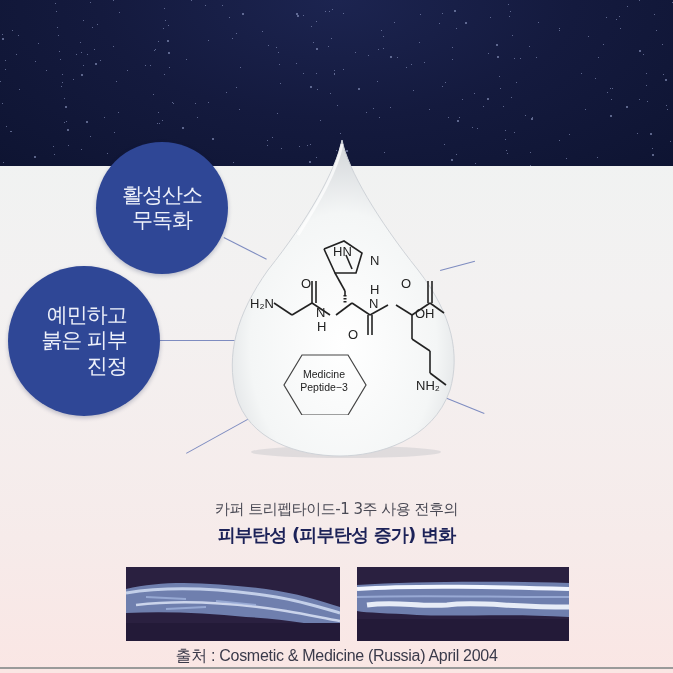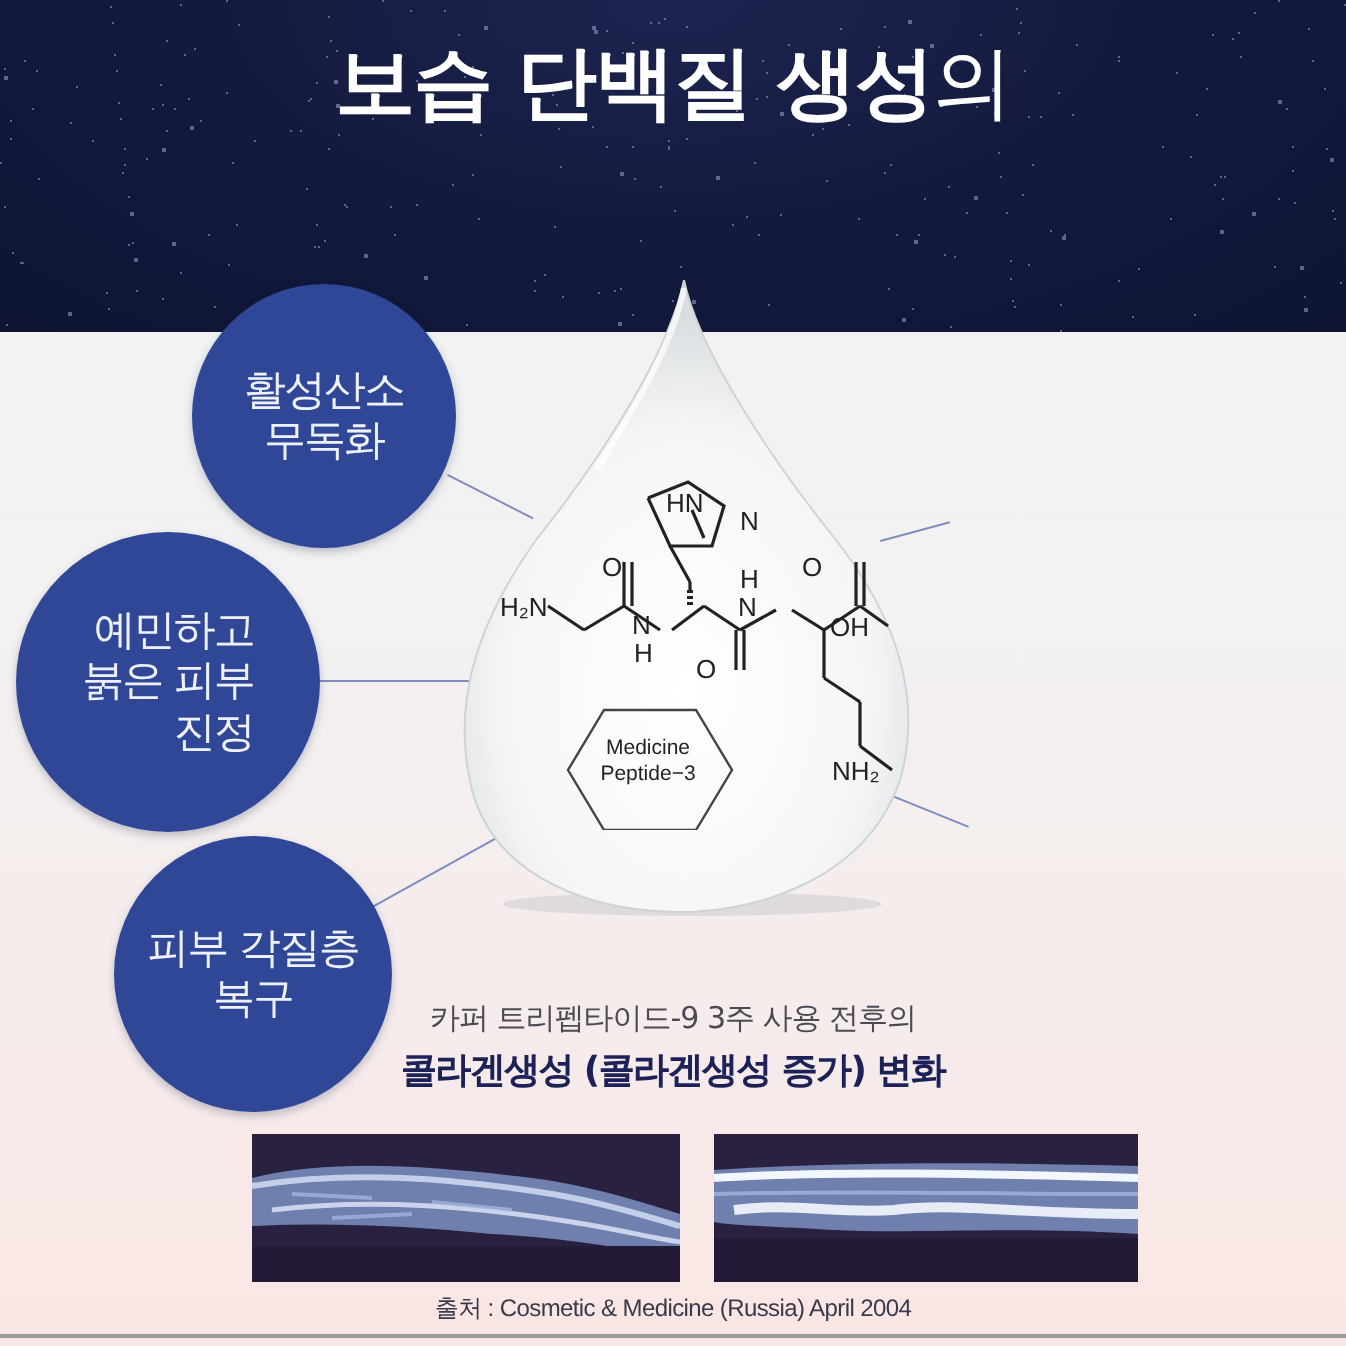--- a/index.html
+++ b/index.html
@@ -35,21 +35,21 @@
     font-family: "Liberation Sans", sans-serif; font-size: 10.5px; color: #222; line-height: 1.25; }
 
   .caption1 { position: absolute; left: 0; width: 673px; top: 500px; text-align: center;
     font-size: 15px; color: #4a4a55; letter-spacing: -0.5px; }
   .caption2 { position: absolute; left: 0; width: 673px; top: 523px; text-align: center;
     font-size: 18px; color: #1c2258; font-weight: bold; letter-spacing: -0.8px; }
 
   .skin-img { position: absolute; top: 567px; height: 74px; overflow: hidden; }
   .skin-img svg { width: 100%; height: 100%; display: block; }
   .source { position: absolute; left: 0; width: 673px; top: 646px; text-align: center;
-    font-size: 12px; color: #3a3a4a; font-family: "Liberation Sans", sans-serif; letter-spacing: -0.3px; }
+    font-size: 16px; color: #3a3a4a; font-family: "Liberation Sans", sans-serif; letter-spacing: -0.3px; }
 </style>
 </head>
 <body>
 
 <div class="frame">
 
   <div class="header">
     <div class="stars" id="stars">
         <div class="star" style="left: 330.049px; top: 93.0911px;"></div>
         <div class="star" style="left: 164.197px; top: 73.5728px;"></div>
@@ -305,21 +305,20 @@
         <div class="star" style="left: 453.528px; top: 9.93524px; width: 2px; height: 2px;"></div>
         <div class="star" style="left: 457.483px; top: 119.912px; width: 2px; height: 2px;"></div>
         <div class="star" style="left: 235.547px; top: 86.5608px;"></div>
         <div class="star" style="left: 68.1366px; top: 145.047px;"></div>
         <div class="star" style="left: 235.668px; top: 32.5382px;"></div>
         <div class="star" style="left: 345.559px; top: 150.201px; width: 2px; height: 2px;"></div>
         <div class="star" style="left: 5.22464px; top: 69.2008px;"></div>
         <div class="star" style="left: 168.083px; top: 24.7057px;"></div>
         <div class="star" style="left: 441.55px; top: 85.8819px;"></div>
       </div>
-    <div class="title1"><span>보습 단백질 생성</span><span class="light">의</span></div>
   </div>
 
   <div class="line" style="left:224px;top:237px;width:48px;transform:rotate(27deg);"></div>
   <div class="line" style="left:160px;top:340px;width:80px;"></div>
   <div class="line" style="left:186px;top:453px;width:78px;transform:rotate(-29deg);"></div>
   <div class="line" style="left:440px;top:270px;width:36px;transform:rotate(-15deg);"></div>
   <div class="line" style="left:440px;top:395px;width:48px;transform:rotate(22deg);"></div>
 
   <div class="drop">
     <svg viewBox="0 0 230 318">
@@ -394,27 +393,23 @@
 
   <div class="bubble" style="left:96px;top:142px;width:132px;height:132px;">
     <span class="txt">활성산소
 무독화</span>
   </div>
   <div class="bubble" style="left:8px;top:266px;width:152px;height:150px;text-align:right;">
     <span class="txt">예민하고
 붉은 피부
 진정</span>
   </div>
-  <div class="bubble" style="left:57px;top:418px;width:139px;height:138px;">
-    <span class="txt">피부 각질층
-복구</span>
-  </div>
-
-  <div class="caption1">카퍼 트리펩타이드-9 3주 사용 전후의</div>
-  <div class="caption2">콜라겐생성 (콜라겐생성 증가) 변화</div>
+
+  <div class="caption1">카퍼 트리펩타이드-1 3주 사용 전후의</div>
+  <div class="caption2">피부탄성 (피부탄성 증가) 변화</div>
 
   <div class="skin-img" style="left:126px;width:214px;">
     <svg viewBox="0 0 214 74" preserveAspectRatio="none">
       <rect width="214" height="74" fill="#2a2040"></rect>
       <path d="M0 22 C 40 12, 90 16, 140 22 C 170 26, 195 34, 214 40 L 214 62 C 190 58, 160 52, 120 50 C 80 46, 40 44, 0 46 Z" fill="#6f7fae"></path>
       <path d="M0 26 C 50 18, 100 22, 150 30 C 175 34, 200 42, 214 46" stroke="#d8e4f8" stroke-width="3" fill="none" opacity=".8"></path>
       <path d="M10 38 C 60 32, 110 36, 160 44 C 185 48, 200 52, 214 54" stroke="#e9f0ff" stroke-width="2.5" fill="none" opacity=".75"></path>
       <path d="M20 30 L 60 32 M90 34 L 130 38 M40 42 L 80 40" stroke="#a9bbe4" stroke-width="2" opacity=".7"></path>
       <rect y="56" width="214" height="18" fill="#231a38"></rect>
     </svg>

